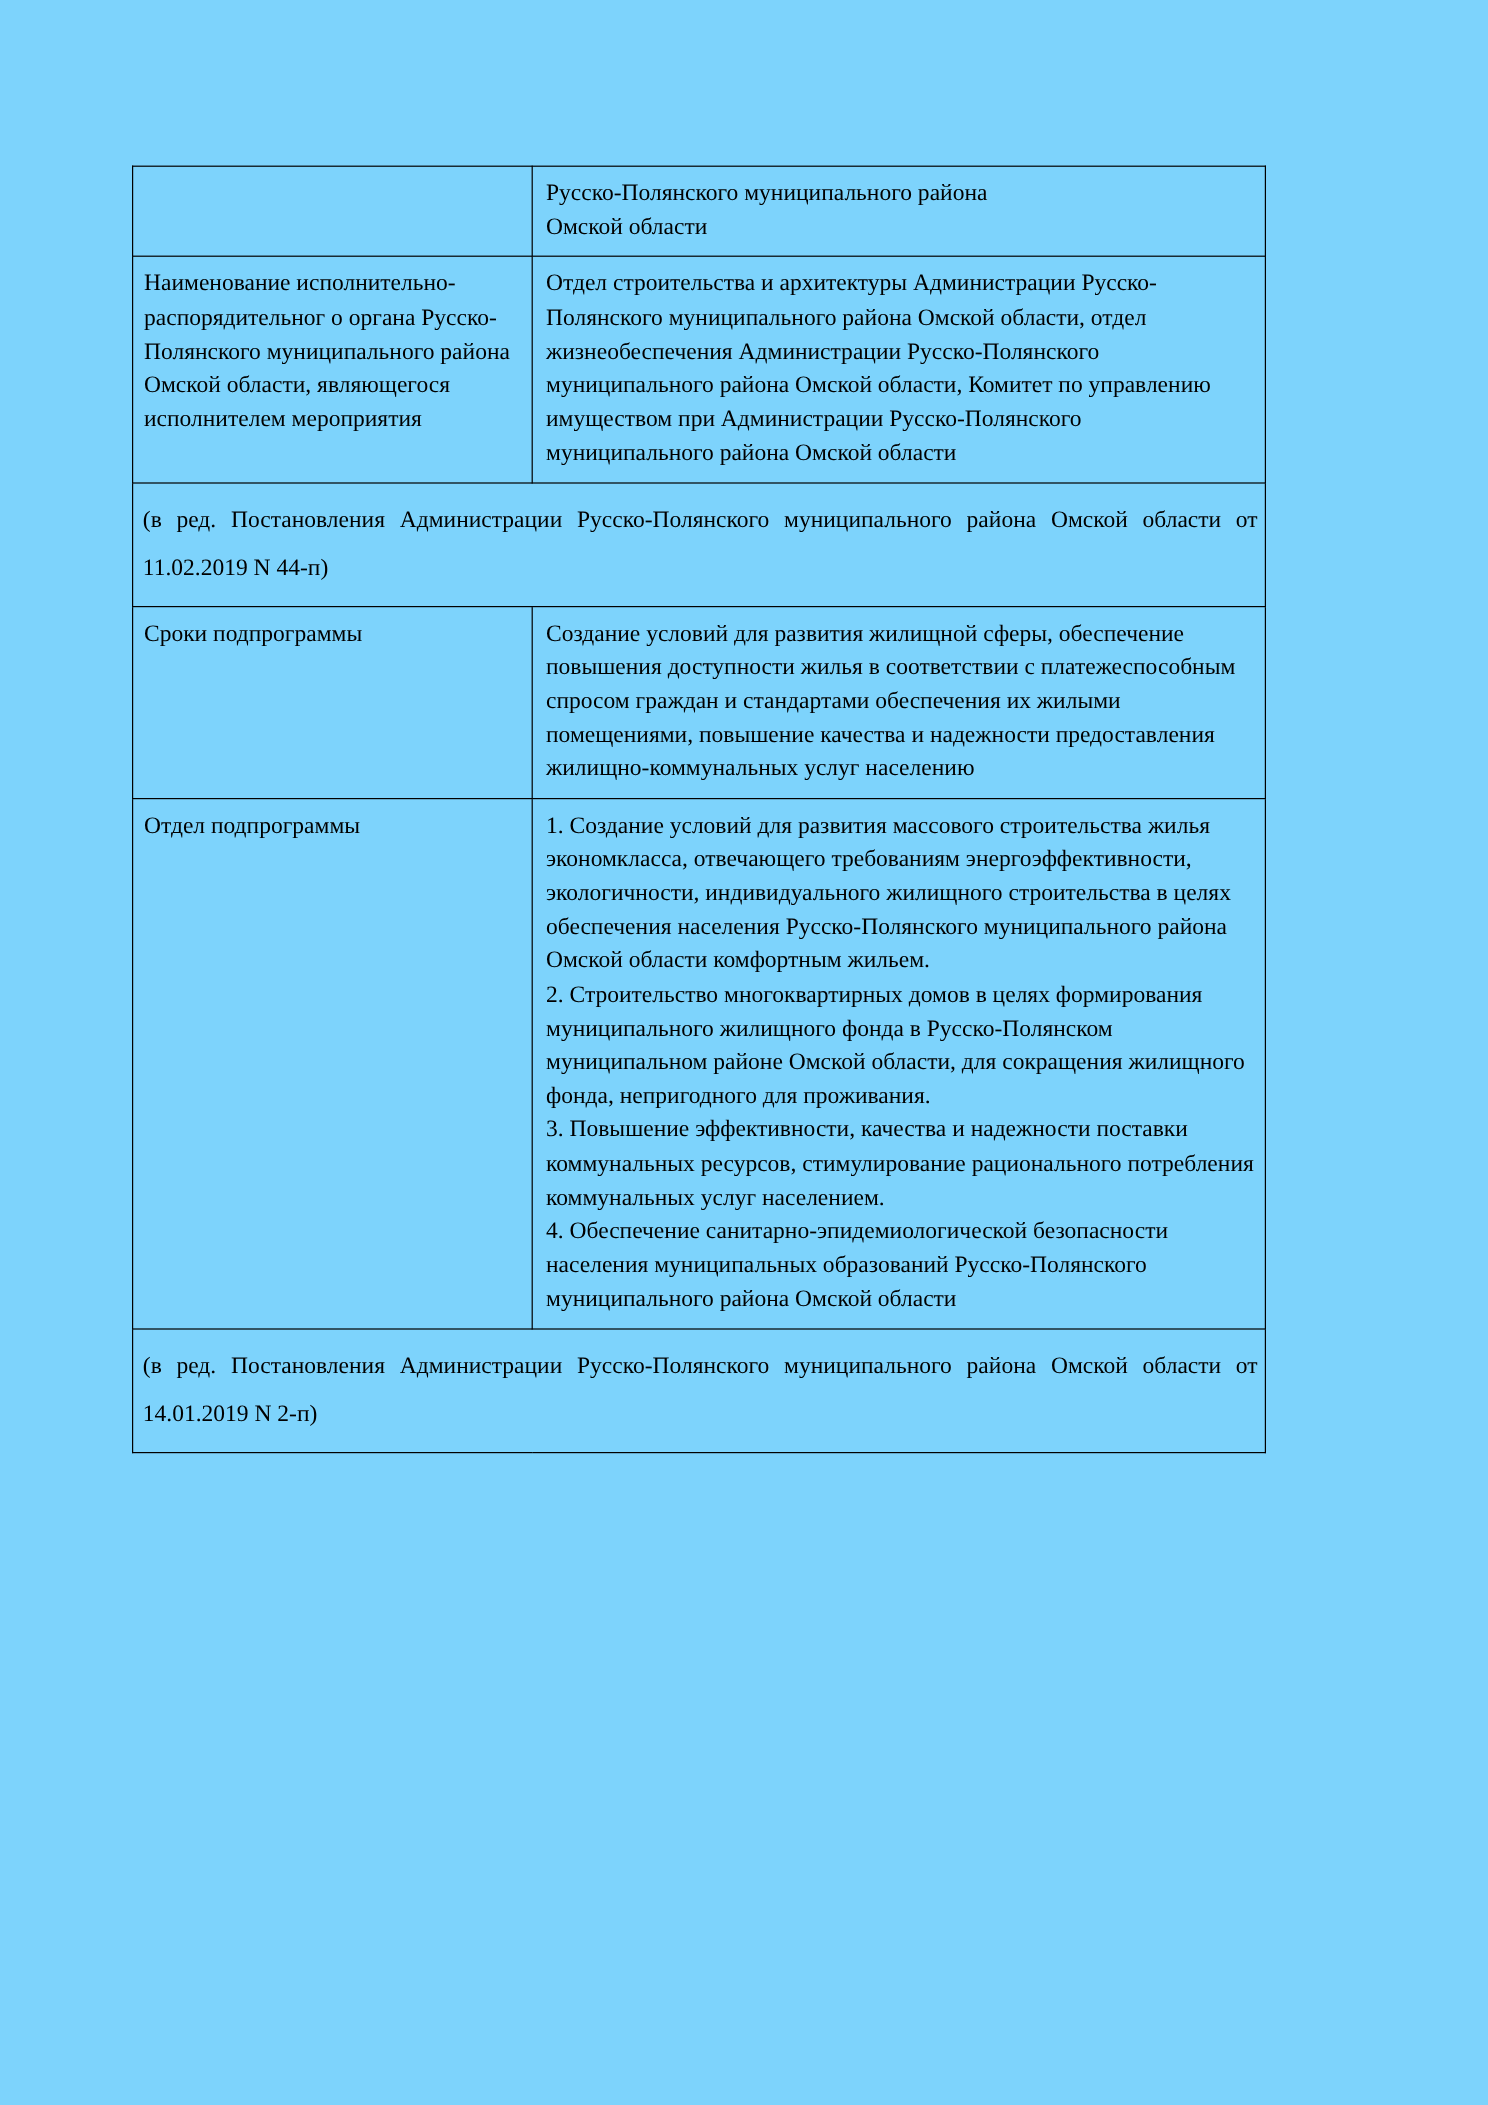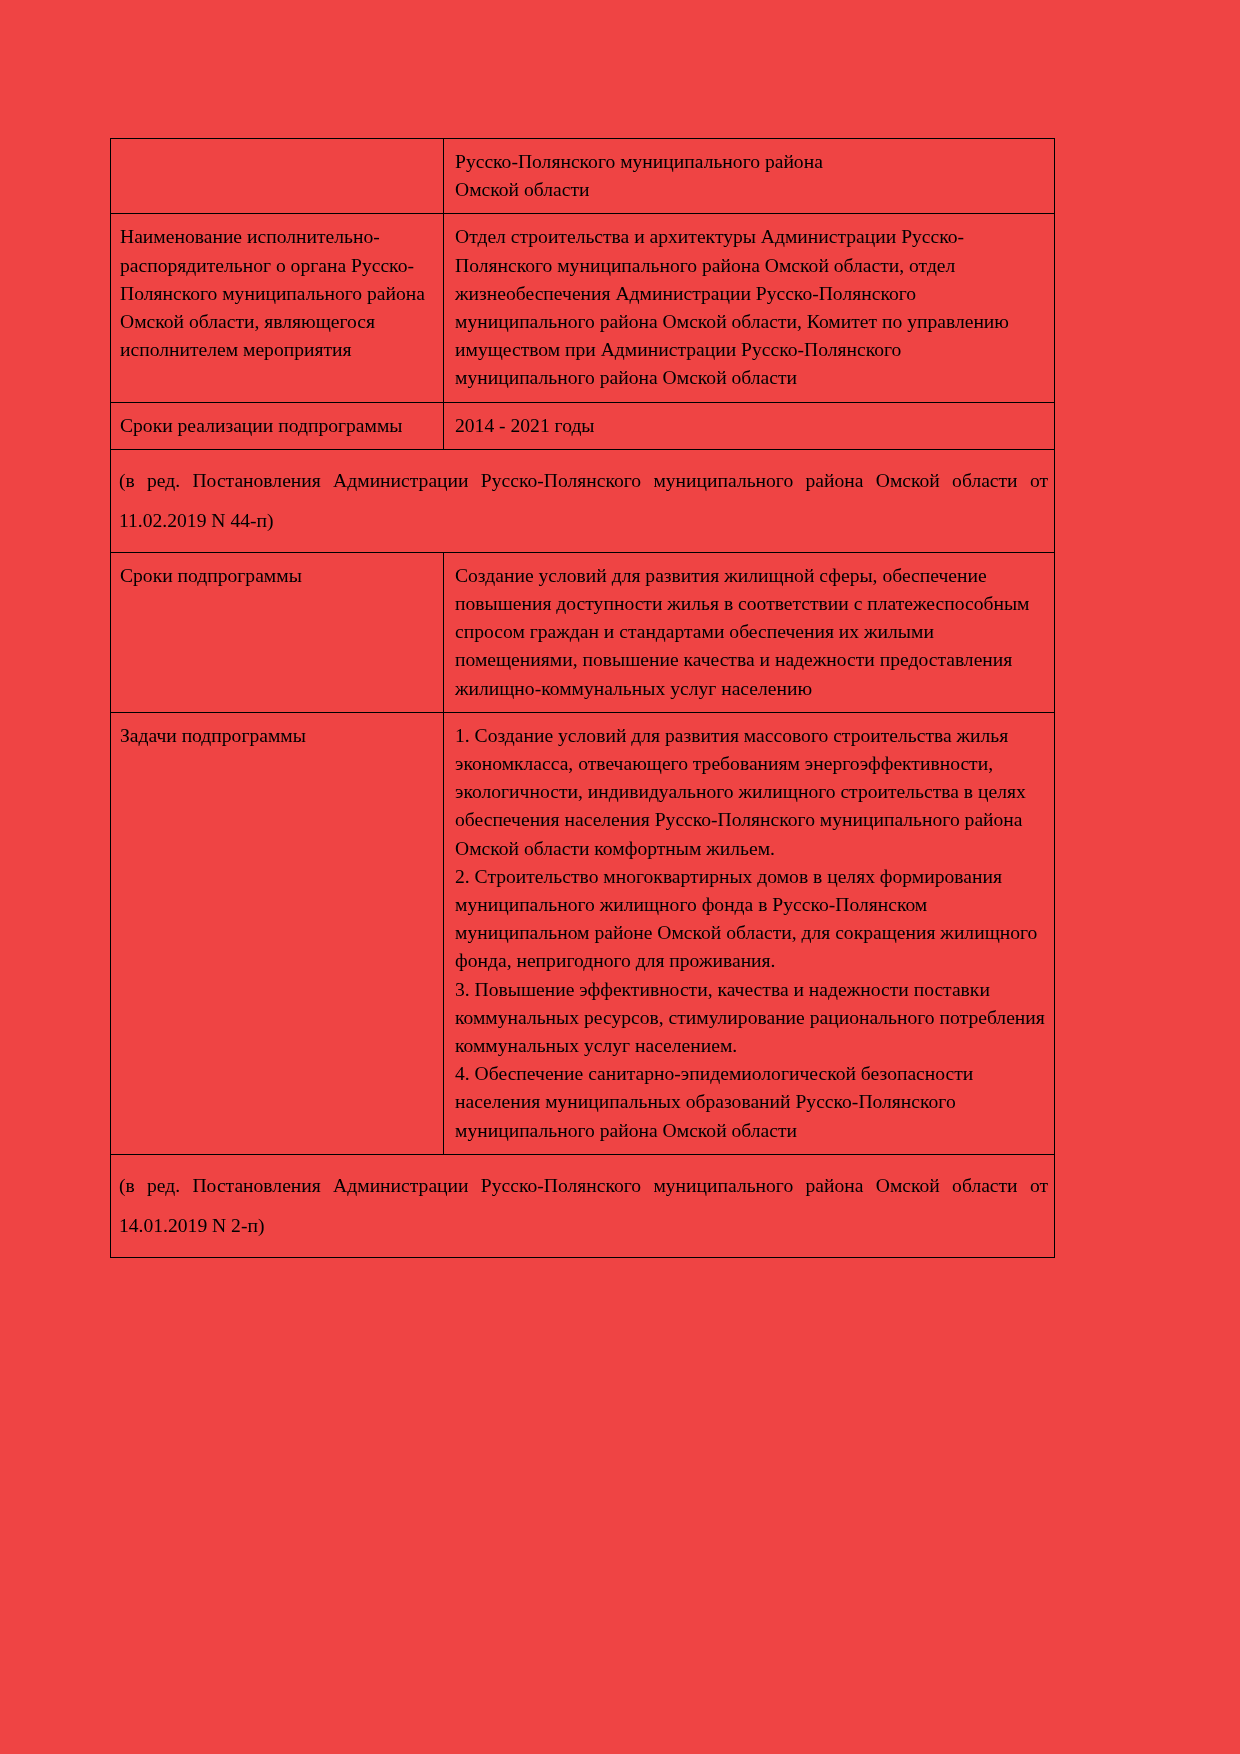--- a/index.html
+++ b/index.html
@@ -12,21 +12,21 @@
     height: 1754px;
     font-family: "Liberation Serif", "DejaVu Serif", serif;
     color: #000000;
     overflow: hidden;
   }
 
   .page {
     position: relative;
     width: 1240px;
     height: 1754px;
-    background: #ef4444;
+    background: #7dd3fc;
     box-sizing: border-box;
   }
 
   .doc-table {
     position: absolute;
     left: 110px;
     top: 138px;
     width: 944px;
     border-collapse: collapse;
     table-layout: fixed;
@@ -83,36 +83,32 @@
         <td class="label-cell tall-pad-bottom"></td>
         <td class="value-cell nowrap-keep tall-pad-bottom">Русско-Полянского муниципального района
 Омской области</td>
       </tr>
 
       <tr>
         <td class="label-cell">Наименование исполнительно-распорядительног о органа Русско-Полянского муниципального района Омской области, являющегося исполнителем мероприятия</td>
         <td class="value-cell">Отдел строительства и архитектуры Администрации Русско-Полянского муниципального района Омской области, отдел жизнеобеспечения Администрации Русско-Полянского муниципального района Омской области, Комитет по управлению имуществом при Администрации Русско-Полянского муниципального района Омской области</td>
       </tr>
 
-      <tr>
-        <td class="label-cell">Сроки реализации подпрограммы</td>
-        <td class="value-cell">2014 - 2021 годы</td>
-      </tr>
 
       <tr>
         <td class="note-cell" colspan="2">(в ред. Постановления Администрации Русско-Полянского муниципального района Омской области от 11.02.2019 N 44-п)</td>
       </tr>
 
       <tr>
         <td class="label-cell">Сроки подпрограммы</td>
         <td class="value-cell">Создание условий для развития жилищной сферы, обеспечение повышения доступности жилья в соответствии с платежеспособным спросом граждан и стандартами обеспечения их жилыми помещениями, повышение качества и надежности предоставления жилищно-коммунальных услуг населению</td>
       </tr>
 
       <tr>
-        <td class="label-cell">Задачи подпрограммы</td>
+        <td class="label-cell">Отдел подпрограммы</td>
         <td class="value-cell nowrap-keep">1. Создание условий для развития массового строительства жилья экономкласса, отвечающего требованиям энергоэффективности, экологичности, индивидуального жилищного строительства в целях обеспечения населения Русско-Полянского муниципального района Омской области комфортным жильем.
 2. Строительство многоквартирных домов в целях формирования муниципального жилищного фонда в Русско-Полянском муниципальном районе Омской области, для сокращения жилищного фонда, непригодного для проживания.
 3. Повышение эффективности, качества и надежности поставки коммунальных ресурсов, стимулирование рационального потребления коммунальных услуг населением.
 4. Обеспечение санитарно-эпидемиологической безопасности населения муниципальных образований Русско-Полянского муниципального района Омской области</td>
       </tr>
 
       <tr>
         <td class="note-cell" colspan="2">(в ред. Постановления Администрации Русско-Полянского муниципального района Омской области от 14.01.2019 N 2-п)</td>
       </tr>
 

